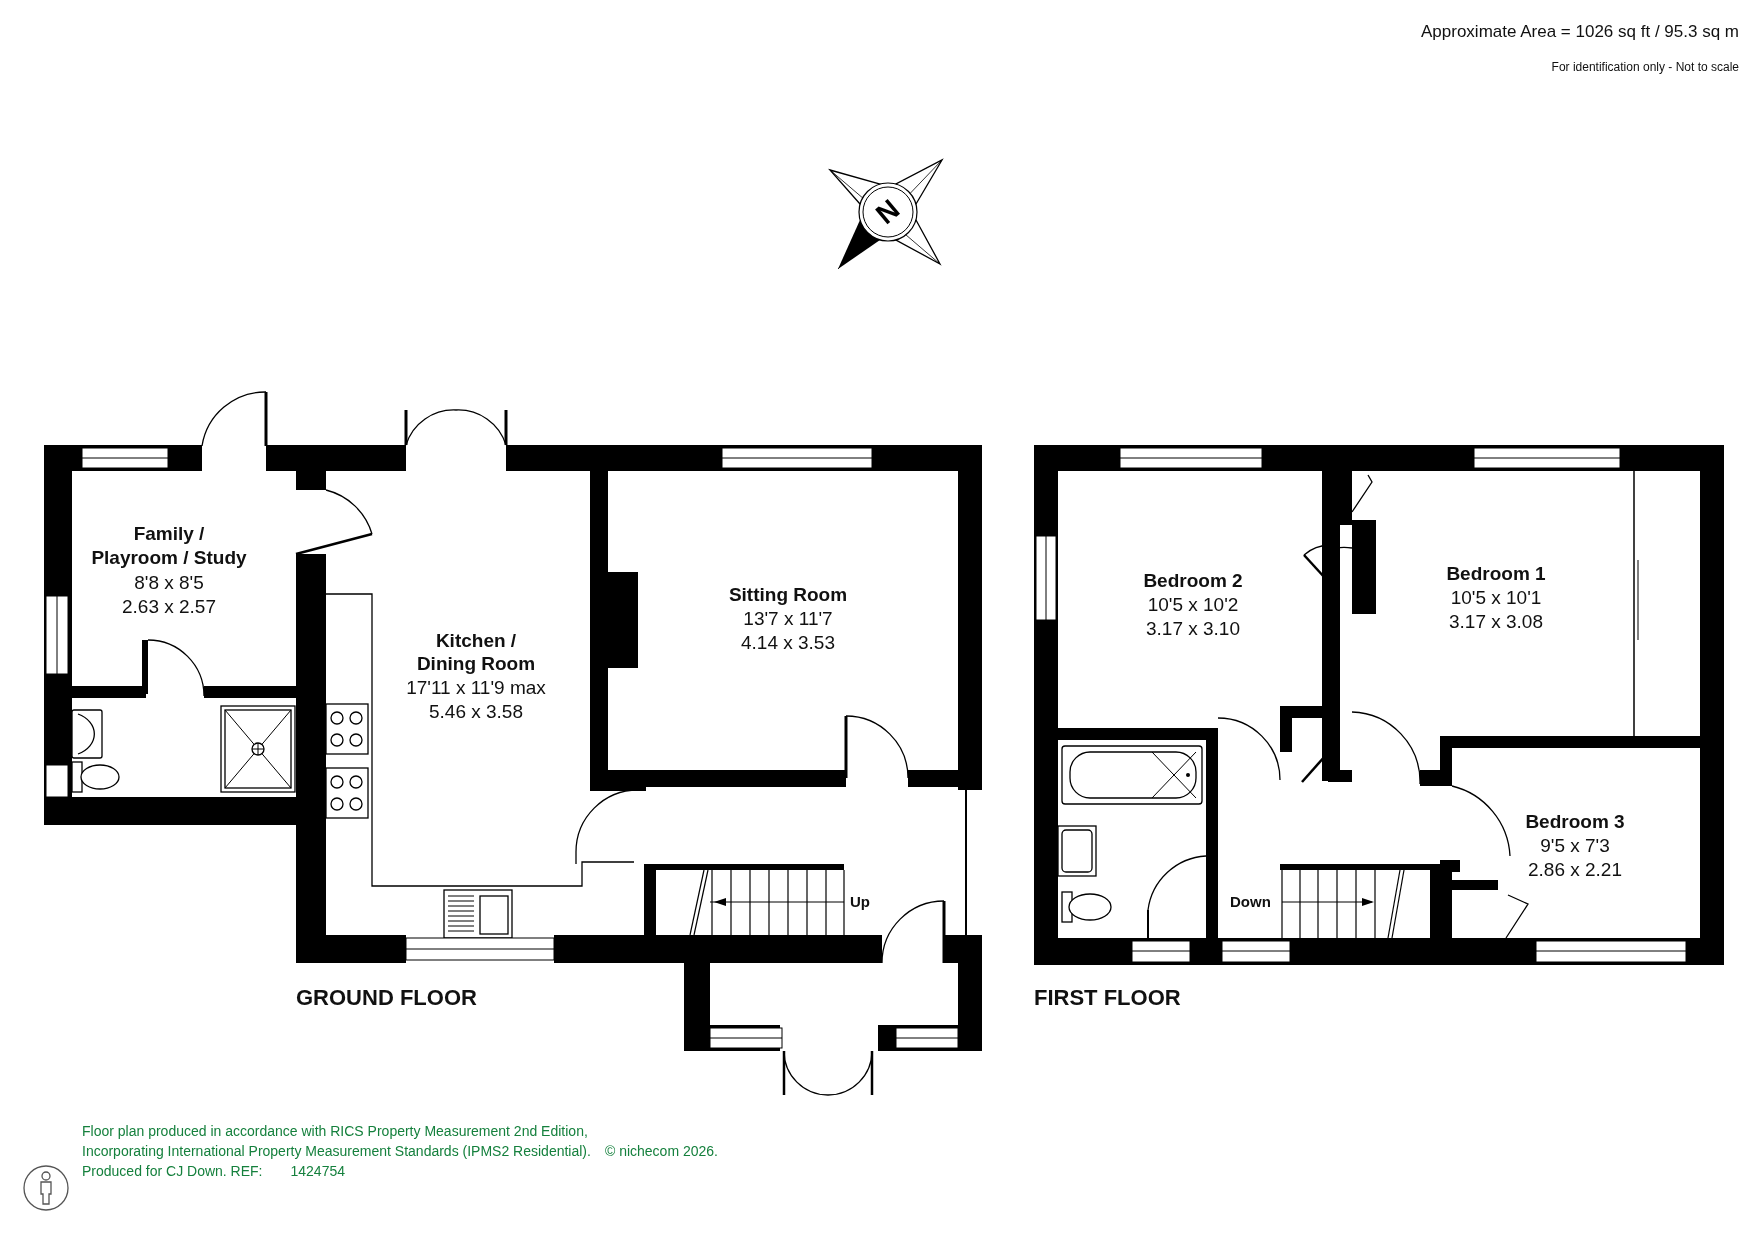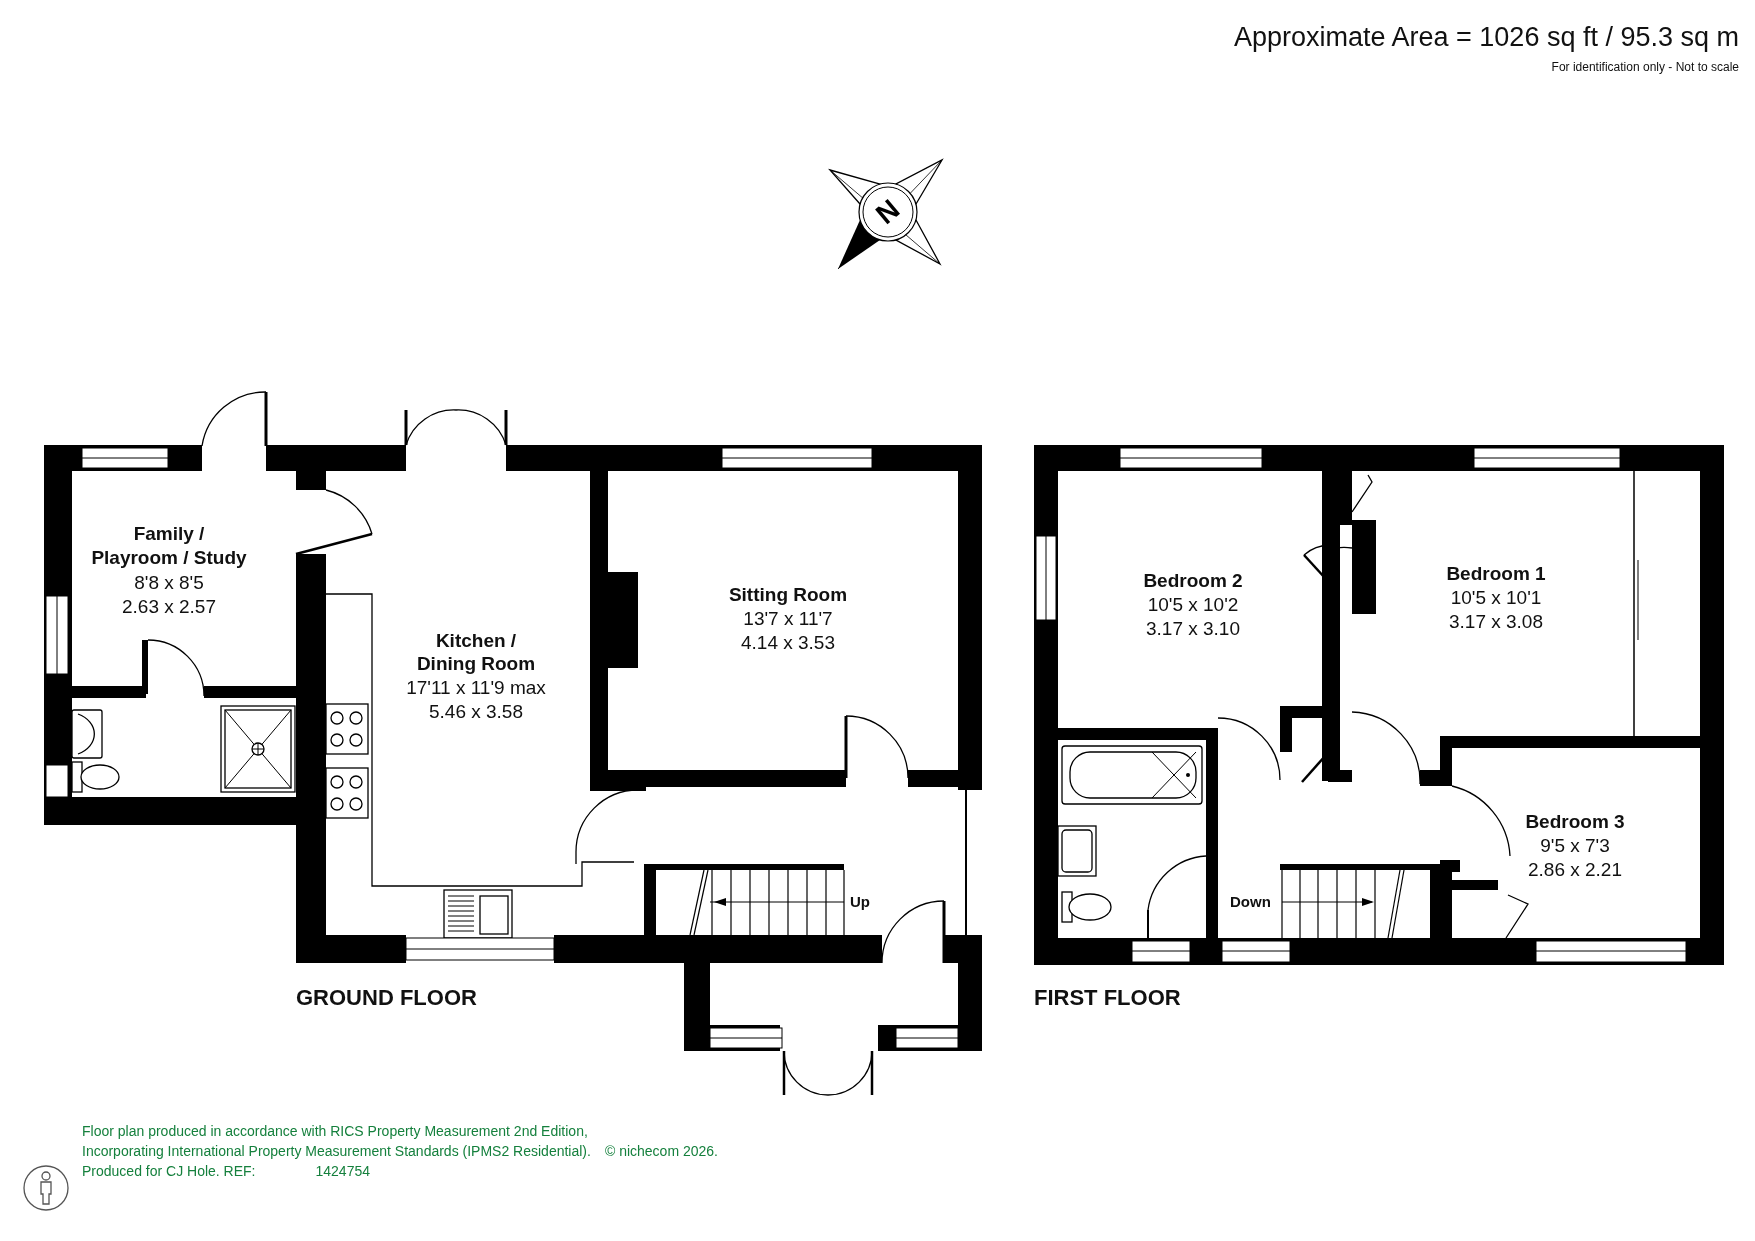--- a/index.html
+++ b/index.html
@@ -1,26 +1,26 @@
 <!DOCTYPE html>
 <html><head>
 <meta charset="utf-8">
 <style>
   html, body { margin: 0; padding: 0; background: #ffffff; }
   body { width: 1755px; height: 1241px; position: relative; overflow: hidden;
          font-family: "Liberation Sans", sans-serif; color: #111; }
-  .area-title { position: absolute; right: 16px; top: 22px; font-size: 27px; color: #111; }
+  .area-title { position: absolute; right: 16px; top: 22px; font-size: 17px; color: #111; }
   .area-sub { position: absolute; right: 16px; top: 60px; font-size: 12px; color: #111; }
   svg.plan { position: absolute; left: 0; top: 0; }
   .room-name { font-weight: bold; font-size: 19px; fill: #111; }
   .room-dim { font-size: 19px; fill: #111; }
   .floor-label { font-weight: bold; font-size: 22px; fill: #111; }
   .stair-label { font-weight: bold; font-size: 15px; fill: #111; }
   .footer { position: absolute; left: 82px; top: 1121px; font-size: 14px; color: #15803d; line-height: 20px; }
-  .footer .ref-num { margin-left: 60px; }
+  .footer .ref-num { margin-left: 28px; }
   .footer .copy { margin-left: 14px; margin-top: 44px; }
   .person-icon { position: absolute; left: 22px; top: 1164px; width: 48px; height: 48px; }
   .wall { fill: #000; }
   .thin { stroke: #000; stroke-width: 1.3; fill: none; }
   .fix { stroke: #000; stroke-width: 1.3; fill: #fff; }
 </style>
 </head>
 <body>
 
 <div class="area-title">Approximate Area = 1026 sq ft / 95.3 sq m</div>
@@ -303,14 +303,14 @@
 </svg>
 
 <svg class="person-icon" viewBox="0 0 48 48">
   <ellipse cx="24" cy="24" rx="22" ry="22" fill="none" stroke="#555" stroke-width="1.3"></ellipse>
   <circle cx="24" cy="12" r="4" fill="none" stroke="#555" stroke-width="1.3"></circle>
   <path d="M19,18 L29,18 L29,30 L27,30 L27,40 L21,40 L21,30 L19,30 Z" fill="none" stroke="#555" stroke-width="1.3"></path>
 </svg>
 <div class="footer">
   <div>Floor plan produced in accordance with RICS Property Measurement 2nd Edition,</div>
   <div><span>Incorporating International Property Measurement Standards (IPMS2 Residential).</span><span class="copy">© nichecom 2026.</span></div>
-  <div><span>Produced for CJ Hole.   REF:</span><span class="ref-num">1424754</span></div>
+  <div><span>Produced for CJ Down.   REF:</span><span class="ref-num">1424754</span></div>
 </div>
 
 </body></html>

